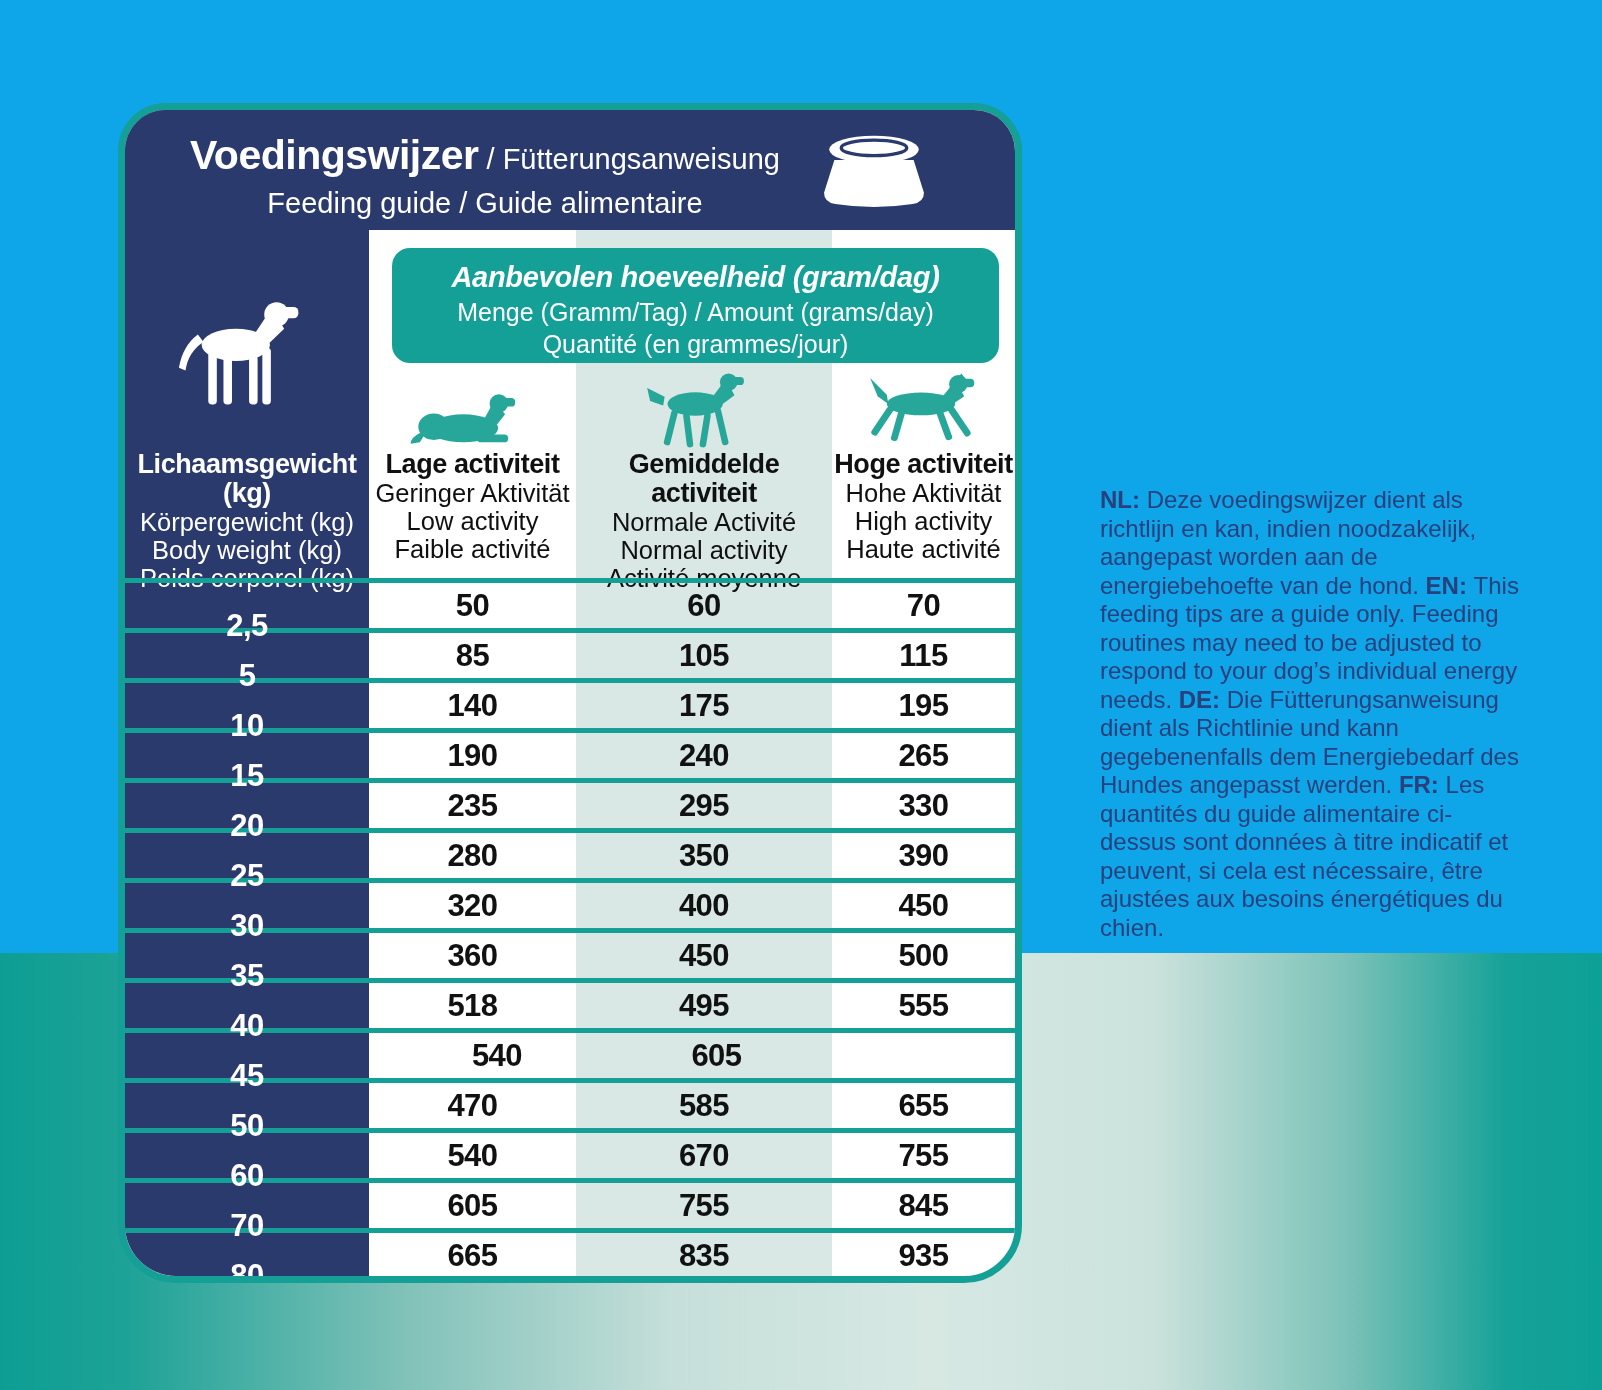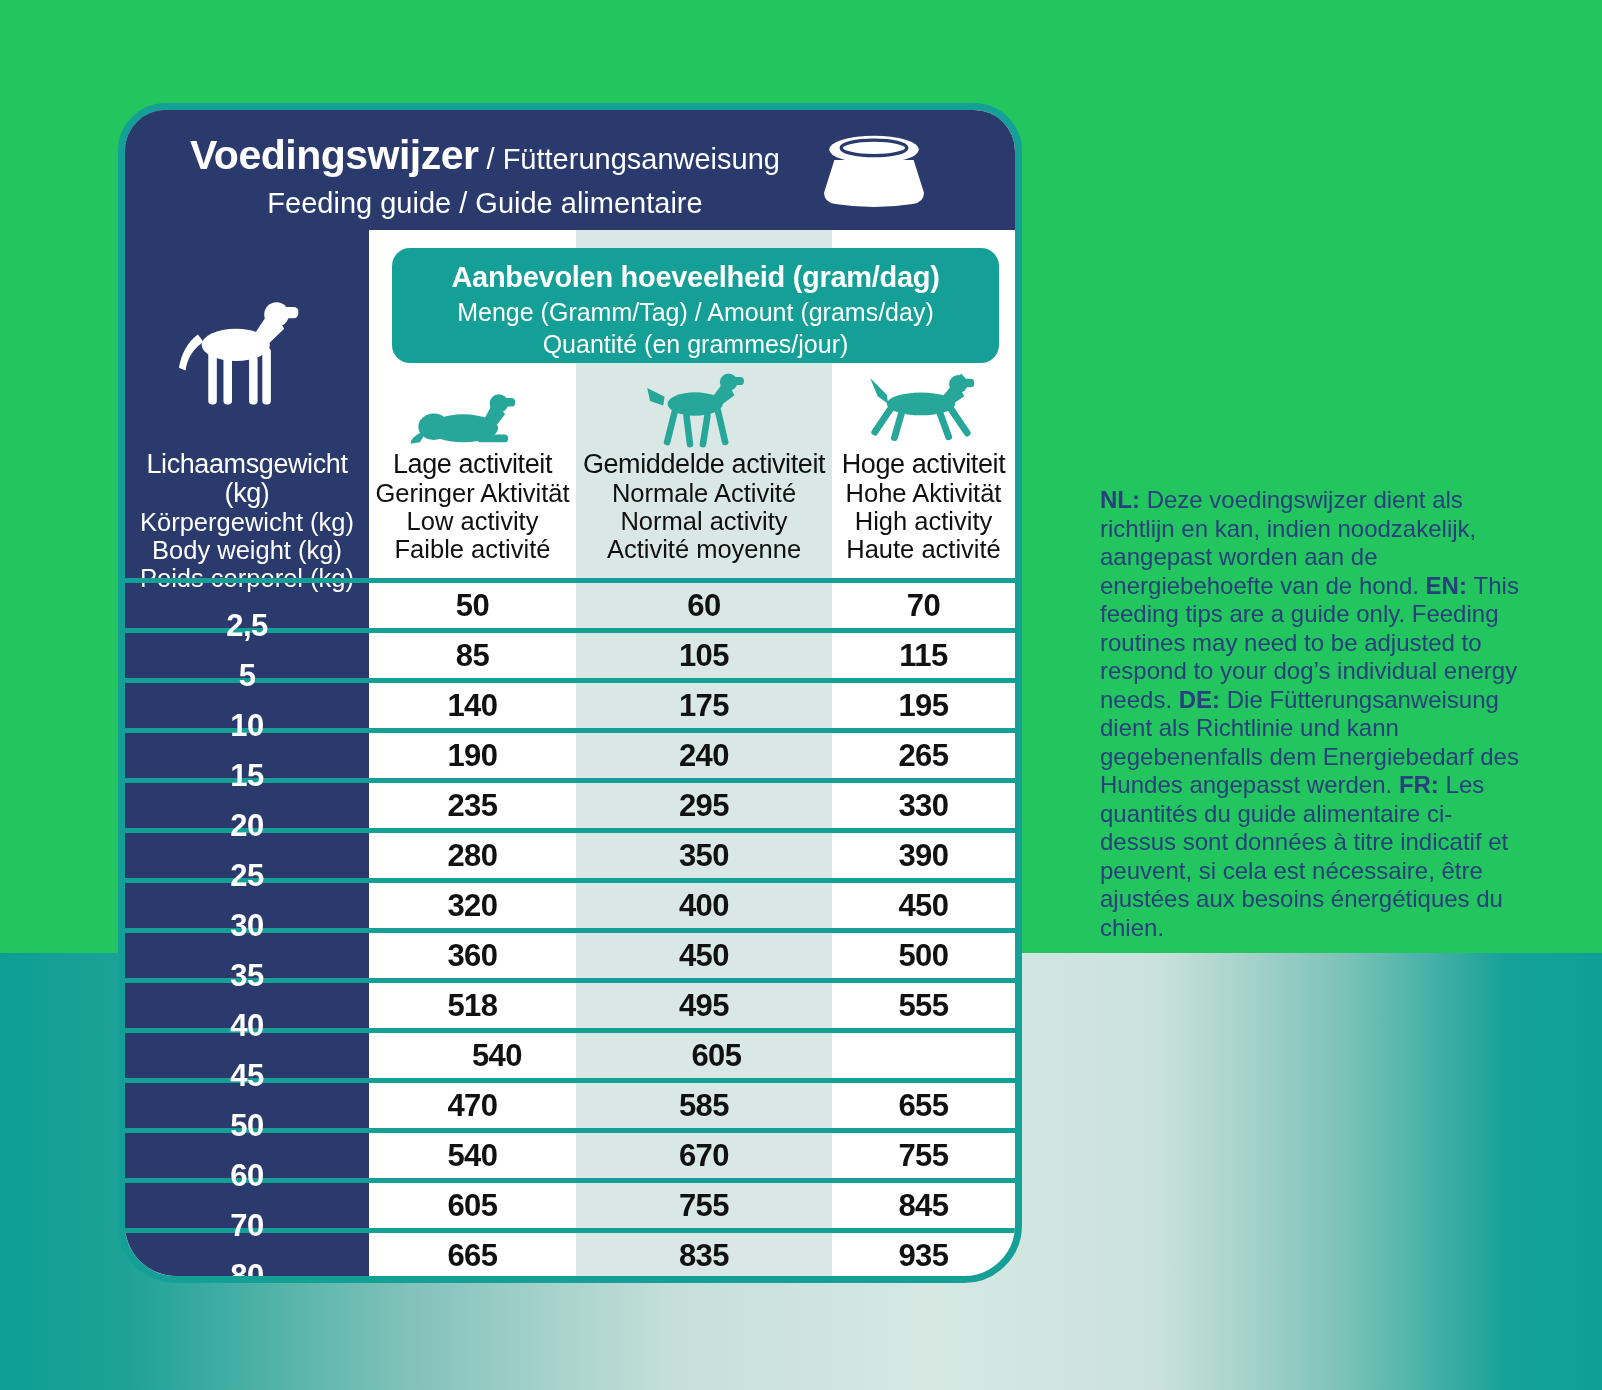--- a/index.html
+++ b/index.html
@@ -1,42 +1,42 @@
 <!DOCTYPE html>
 <html><head>
 <meta charset="utf-8">
 <style>
   html,body{margin:0;padding:0;background:#fff;}
-  .page{position:relative;width:1602px;height:1390px;background:#22c55e;overflow:hidden;
+  .page{position:relative;width:1602px;height:1390px;background:#0ea5e9;overflow:hidden;
         font-family:"Liberation Sans",sans-serif;}
   .band{position:absolute;left:0;top:953px;width:1602px;height:437px;
         background:linear-gradient(90deg,#0d9e93 0%,#1ea297 8%,#7fc1b8 25%,#c6dfda 42%,#d7e8e3 58%,#cbe2dc 72%,#7cc2b8 84%,#16a298 94%,#0da096 100%);}
   .card{position:absolute;left:118px;top:103px;width:904px;height:1180px;box-sizing:border-box;
         background:#ffffff;border:7px solid #14a096;border-radius:48px 48px 58px 58px;overflow:hidden;}
   .card-inner{position:absolute;left:0;top:0;right:0;bottom:0;}
   .navy-col{position:absolute;left:0;top:0;width:244px;height:100%;background:#2b3a6d;}
   .navy-header{position:absolute;left:0;top:0;width:100%;height:120px;background:#2b3a6d;}
   .highlight-col{position:absolute;left:451px;top:120px;width:256px;bottom:0;background:#d9e8e4;}
   .title-block{position:absolute;left:30px;top:22px;width:660px;text-align:center;color:#fff;}
   .title-line1{font-size:41px;}
   .title-bold{font-weight:700;letter-spacing:-0.5px;}
   .title-rest{font-size:29px;font-weight:400;}
   .title-line2{font-size:29px;margin-top:8px;}
   .bowl{position:absolute;left:693px;top:22px;width:112px;height:80px;color:#fff;}
   .amount-box{position:absolute;left:267px;top:138px;width:607px;height:115px;background:#14a096;
               border-radius:18px;color:#fff;text-align:center;box-sizing:border-box;padding-top:11px;}
-  .amount-l1{font-size:29px;font-weight:700;line-height:37px;letter-spacing:-0.3px;}
+  .amount-l1{font-size:29px;font-weight:700;line-height:37px;letter-spacing:-0.3px;font-style:italic;}
   .amount-l2,.amount-l3{font-size:25px;line-height:32px;}
   .dog{position:absolute;color:#27a69a;}
   .dog-standing{left:52px;top:182px;width:128px;height:156px;color:#ffffff;}
   .dog-lying{left:282px;top:278px;width:128px;height:62px;}
   .dog-walking{left:512px;top:262px;width:128px;height:80px;}
   .dog-running{left:730px;top:262px;width:132px;height:76px;}
   .col-head{position:absolute;top:340px;text-align:center;color:#101010;}
-  .col-head .l1{font-size:27px;font-weight:400;line-height:29px;letter-spacing:-0.4px;}
+  .col-head .l1{font-size:27px;font-weight:700;line-height:29px;letter-spacing:-0.4px;}
   .col-head .ln{font-size:25.5px;line-height:28px;}
   .weight-head{left:0;width:244px;color:#ffffff;}
   .head-low{left:244px;width:207px;}
   .head-normal{left:451px;width:256px;}
   .head-high{left:707px;width:183px;}
   .rows{position:absolute;left:0;top:468px;width:100%;}
   .trow{display:flex;height:50px;border-top:5px solid #14a096;box-sizing:border-box;}
   .cell{display:flex;align-items:center;justify-content:center;font-weight:700;font-size:31px;
         letter-spacing:-0.5px;color:#111111;}
   .cell.c0{width:244px;color:#ffffff;margin-top:41px;}

